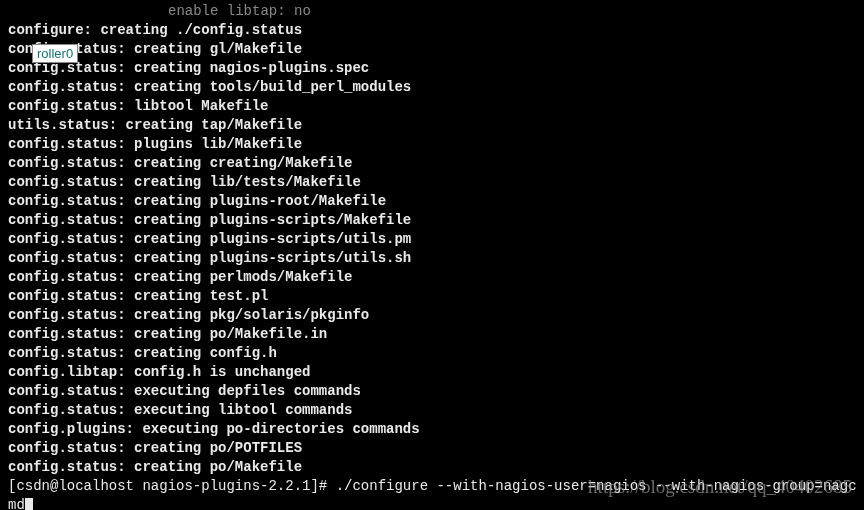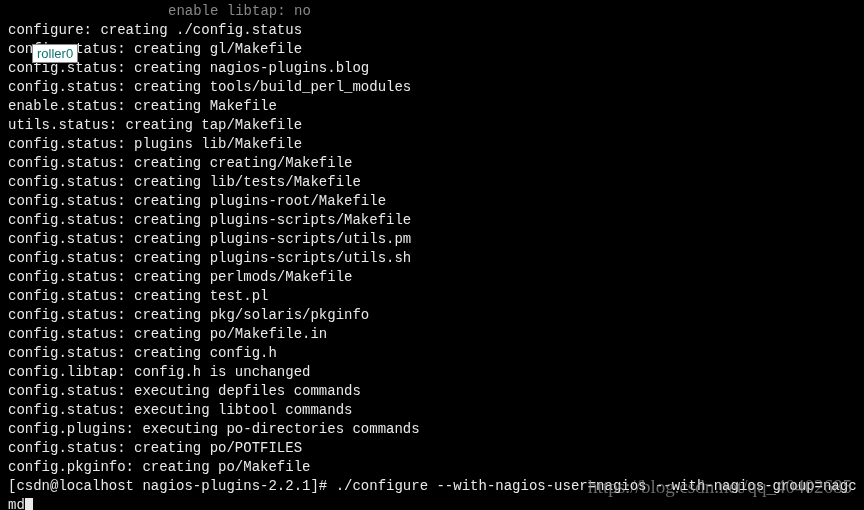--- a/index.html
+++ b/index.html
@@ -15,20 +15,21 @@
       font-size: 14px;
       color: #eaeaea;
       position: relative;
       overflow: hidden;
       padding-top: 2px;
       padding-left: 8px;
     }
     .line {
       white-space: pre;
       line-height: 19px;
+      font-weight: bold;
     }
     .prompt-line {
       white-space: pre-wrap;
       word-break: break-all;
       line-height: 19px;
     }
     .cursor {
       display: inline-block;
       width: 8px;
       height: 15px;
@@ -62,38 +63,38 @@
       line-height: 19px;
       text-indent: 160px;
     }
   </style>
 </head>
 <body>
 
 <div class="partial-top">enable libtap: no</div>
 <div class="line">configure: creating ./config.status</div>
 <div class="line">config.status: creating gl/Makefile</div>
-<div class="line">config.status: creating nagios-plugins.blog</div>
+<div class="line">config.status: creating nagios-plugins.spec</div>
 <div class="line">config.status: creating tools/build_perl_modules</div>
-<div class="line">enable.status: creating Makefile</div>
+<div class="line">config.status: libtool Makefile</div>
 <div class="line">utils.status: creating tap/Makefile</div>
 <div class="line">config.status: plugins lib/Makefile</div>
 <div class="line">config.status: creating creating/Makefile</div>
 <div class="line">config.status: creating lib/tests/Makefile</div>
 <div class="line">config.status: creating plugins-root/Makefile</div>
 <div class="line">config.status: creating plugins-scripts/Makefile</div>
 <div class="line">config.status: creating plugins-scripts/utils.pm</div>
 <div class="line">config.status: creating plugins-scripts/utils.sh</div>
 <div class="line">config.status: creating perlmods/Makefile</div>
 <div class="line">config.status: creating test.pl</div>
 <div class="line">config.status: creating pkg/solaris/pkginfo</div>
 <div class="line">config.status: creating po/Makefile.in</div>
 <div class="line">config.status: creating config.h</div>
 <div class="line">config.libtap: config.h is unchanged</div>
 <div class="line">config.status: executing depfiles commands</div>
 <div class="line">config.status: executing libtool commands</div>
 <div class="line">config.plugins: executing po-directories commands</div>
 <div class="line">config.status: creating po/POTFILES</div>
-<div class="line">config.pkginfo: creating po/Makefile</div>
+<div class="line">config.status: creating po/Makefile</div>
 <div class="prompt-line"><span>[csdn@localhost nagios-plugins-2.2.1]# </span><span>./configure --with-nagios-user=nagios --with-nagios-group=nagcmd</span><span class="cursor"></span></div>
 
 <div class="tooltip">roller0</div>
 <div class="watermark">https://blog.csdn.net/qq_40402685</div>
 
 </body></html>

